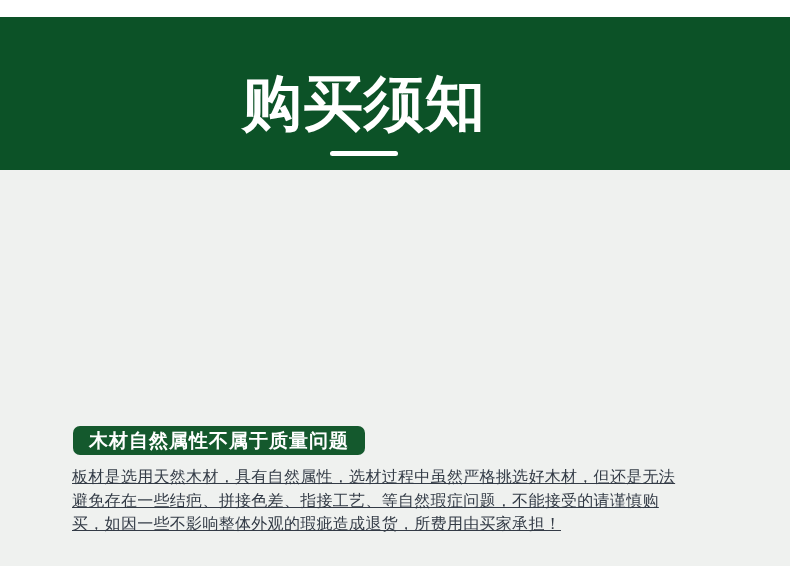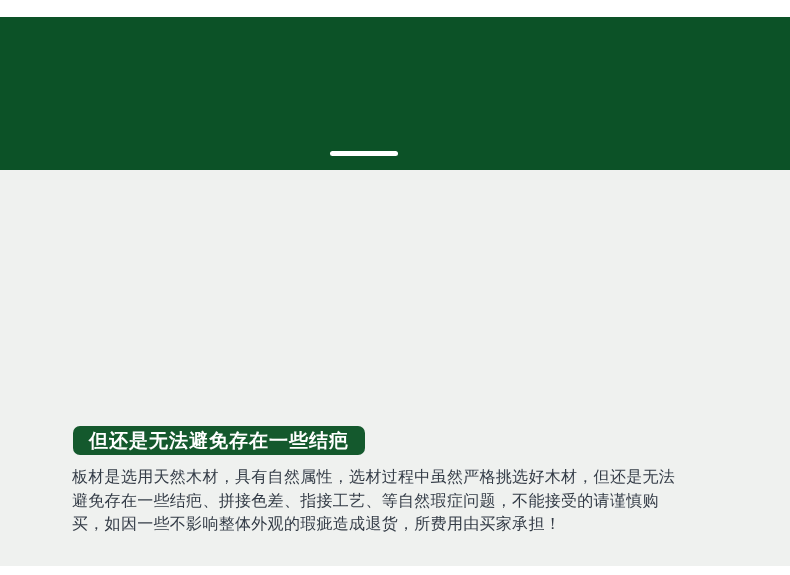--- a/index.html
+++ b/index.html
@@ -90,32 +90,33 @@
   .para {
     position: absolute;
     left: 72px;
     width: 616px;
     font-size: 16px;
     line-height: 23.5px;
     color: var(--text, #333b46);
     letter-spacing: 0.3px;
     text-align: left;
   }
-  .para-1 { top: 295px; }
+  .para-1 { top: 295px; text-decoration: underline; }
 </style>
 </head>
 <body>
 
 <div class="canvas">
 
   <div class="header">
     <div class="header-inner">
+      <div class="page-title">购买须知</div>
       <div class="title-underline"></div>
     </div>
   </div>
 
   <div class="content">
-    <div class="badge badge-1">但还是无法避免存在一些结疤</div>
+    <div class="badge badge-1">木材自然属性不属于质量问题</div>
     <div class="para para-1">板材是选用天然木材，具有自然属性，选材过程中虽然严格挑选好木材，但还是无法避免存在一些结疤、拼接色差、指接工艺、等自然瑕症问题，不能接受的请谨慎购买，如因一些不影响整体外观的瑕疵造成退货，所费用由买家承担！</div>
 
   </div>
 
 </div>
 
 </body></html>

